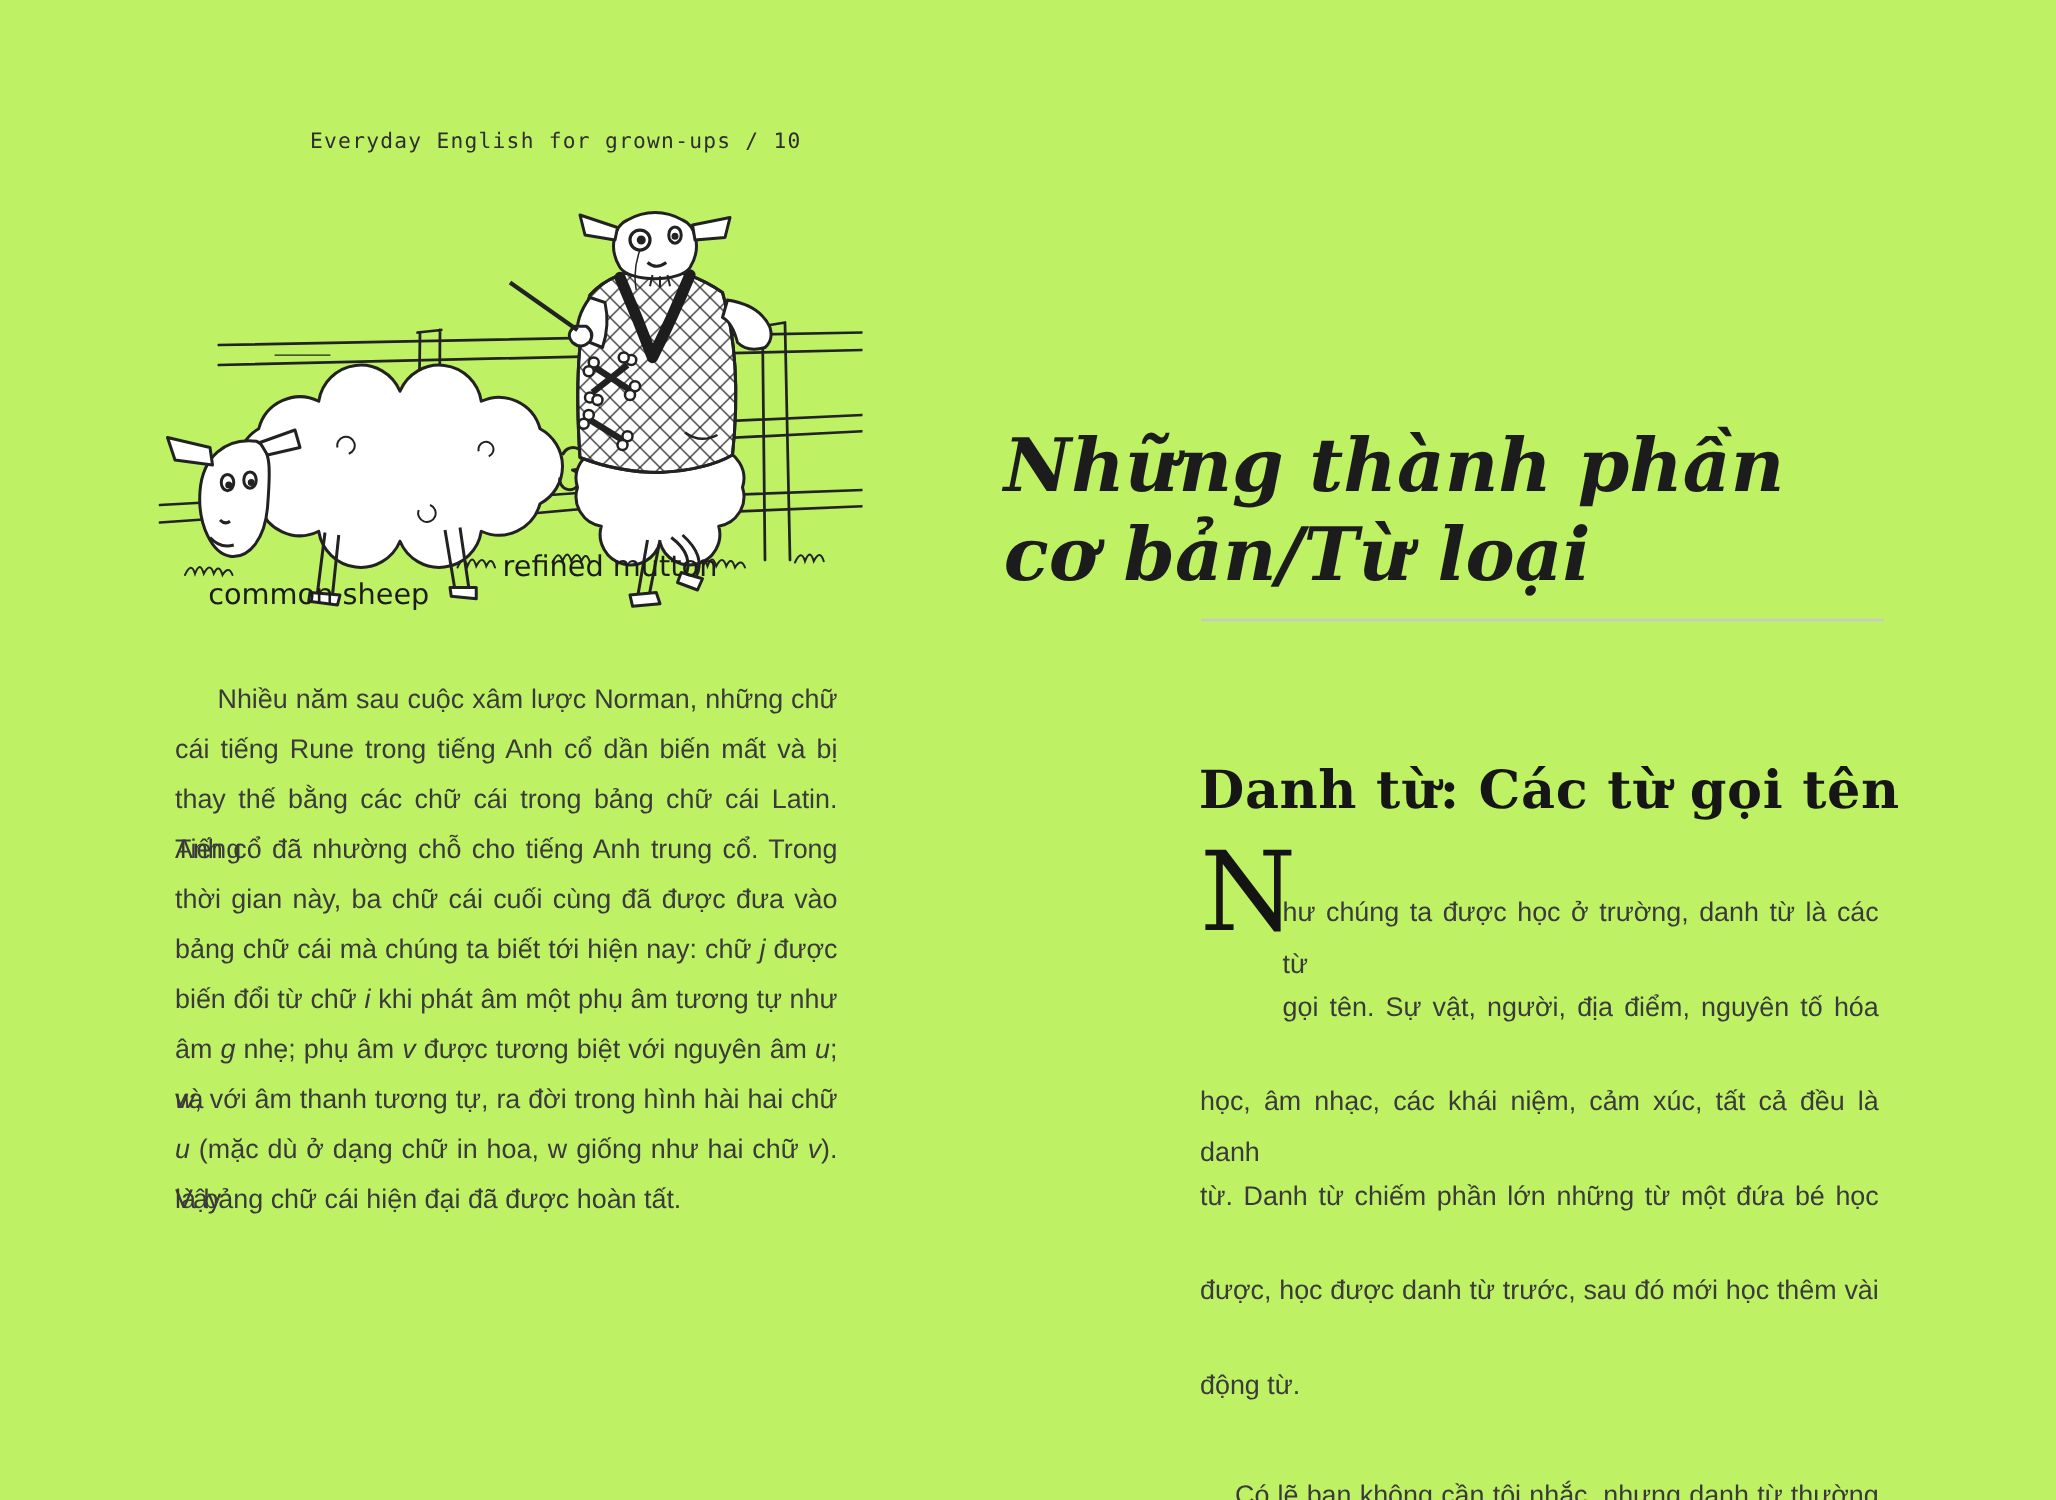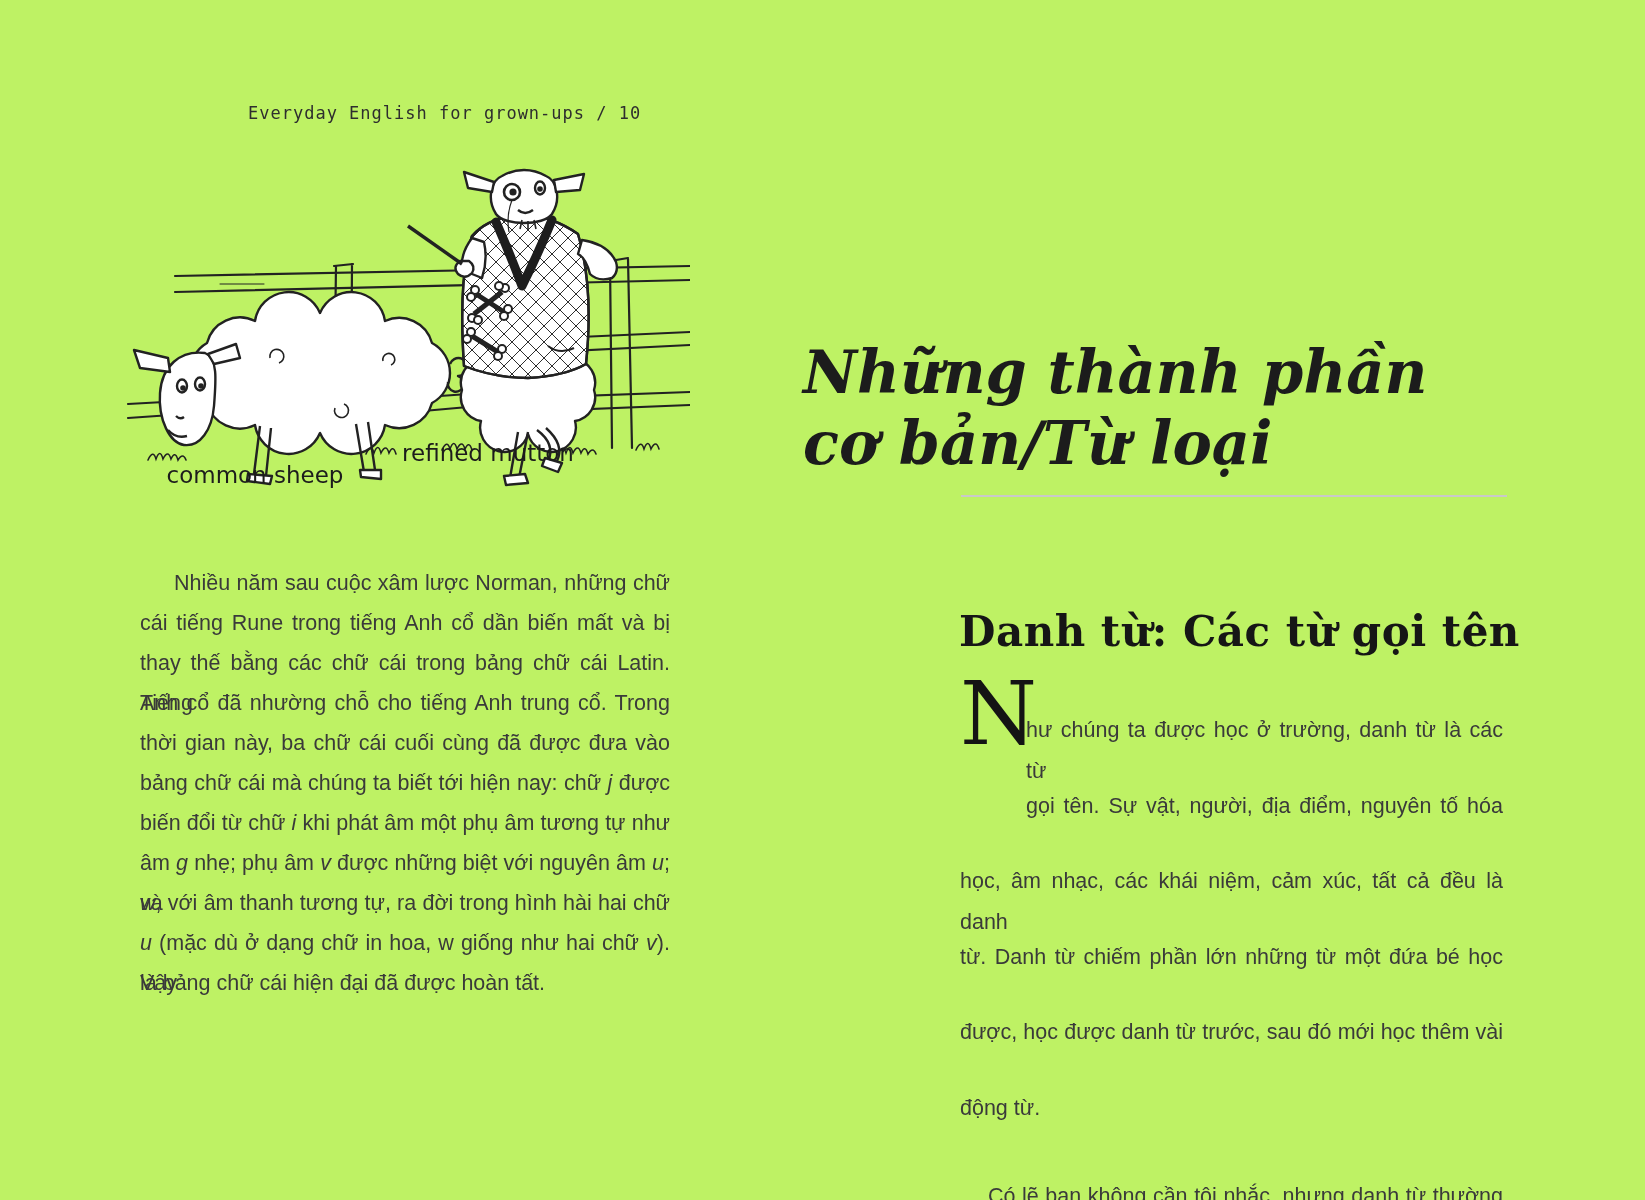--- a/index.html
+++ b/index.html
@@ -10,21 +10,21 @@
   
   .runhead{
     position:absolute;left:248px;top:103px;
     font-family:"DejaVu Sans Mono",monospace;font-size:17px;letter-spacing:1px;
     color:#2e2e2e;white-space:nowrap;
   }
   
   .illo{position:absolute;left:120px;top:158px;width:570px;height:345px;}
   .illo text{font-family:"DejaVu Sans",sans-serif;fill:#1c1c1c;}
   
-  .leftpara{position:absolute;left:140px;top:539px;width:530px;font-size:21.5px;color:#3a3a3a;margin-top:24px;}
+  .leftpara{position:absolute;left:140px;top:539px;width:530px;font-size:21.5px;color:#3a3a3a;}
   .jline{height:40px;line-height:40px;text-align:justify;text-align-last:justify;white-space:normal;}
   .jline.nojust{text-align-last:left;}
   .jline.indent{padding-left:34px;}
   .jline.indent2{padding-left:28px;}
   .i{font-style:italic;}
   .b{font-weight:700;color:#2e2e2e;}
   
   .chapter-title{
     position:absolute;left:803px;top:337px;width:700px;text-align:left;
     font-family:"DejaVu Serif",serif;font-style:italic;font-weight:600;
@@ -149,21 +149,21 @@
   </svg>
 
   <div class="leftpara">
     <div class="jline indent"><span>Nhiều năm sau cuộc xâm lược Norman, những chữ</span></div>
     <div class="jline"><span>cái tiếng Rune trong tiếng Anh cổ dần biến mất và bị</span></div>
     <div class="jline"><span>thay thế bằng các chữ cái trong bảng chữ cái Latin. Tiếng</span></div>
     <div class="jline"><span>Anh cổ đã nhường chỗ cho tiếng Anh trung cổ. Trong</span></div>
     <div class="jline"><span>thời gian này, ba chữ cái cuối cùng đã được đưa vào</span></div>
     <div class="jline"><span>bảng chữ cái mà chúng ta biết tới hiện nay: chữ </span><span class="i">j</span><span> được</span></div>
     <div class="jline"><span>biến đổi từ chữ </span><span class="i">i</span><span> khi phát âm một phụ âm tương tự như</span></div>
-    <div class="jline"><span>âm </span><span class="i">g</span><span> nhẹ; phụ âm </span><span class="i">v</span><span> được những biệt với nguyên âm </span><span class="i">u</span><span>; và</span></div>
+    <div class="jline"><span>âm </span><span class="i">g</span><span> nhẹ; phụ âm </span><span class="i">v</span><span> được tương biệt với nguyên âm </span><span class="i">u</span><span>; và</span></div>
     <div class="jline"><span class="i">w</span><span>, với âm thanh tương tự, ra đời trong hình hài hai chữ</span></div>
     <div class="jline"><span class="i">u</span><span> (mặc dù ở dạng chữ in hoa, w giống như hai chữ </span><span class="i">v</span><span>). Vậy</span></div>
     <div class="jline nojust"><span>là bảng chữ cái hiện đại đã được hoàn tất.</span></div>
   </div>
 
   <div class="chapter-title">
     <div>Những thành phần</div>
     <div>cơ bản/Từ loại</div>
   </div>
 

